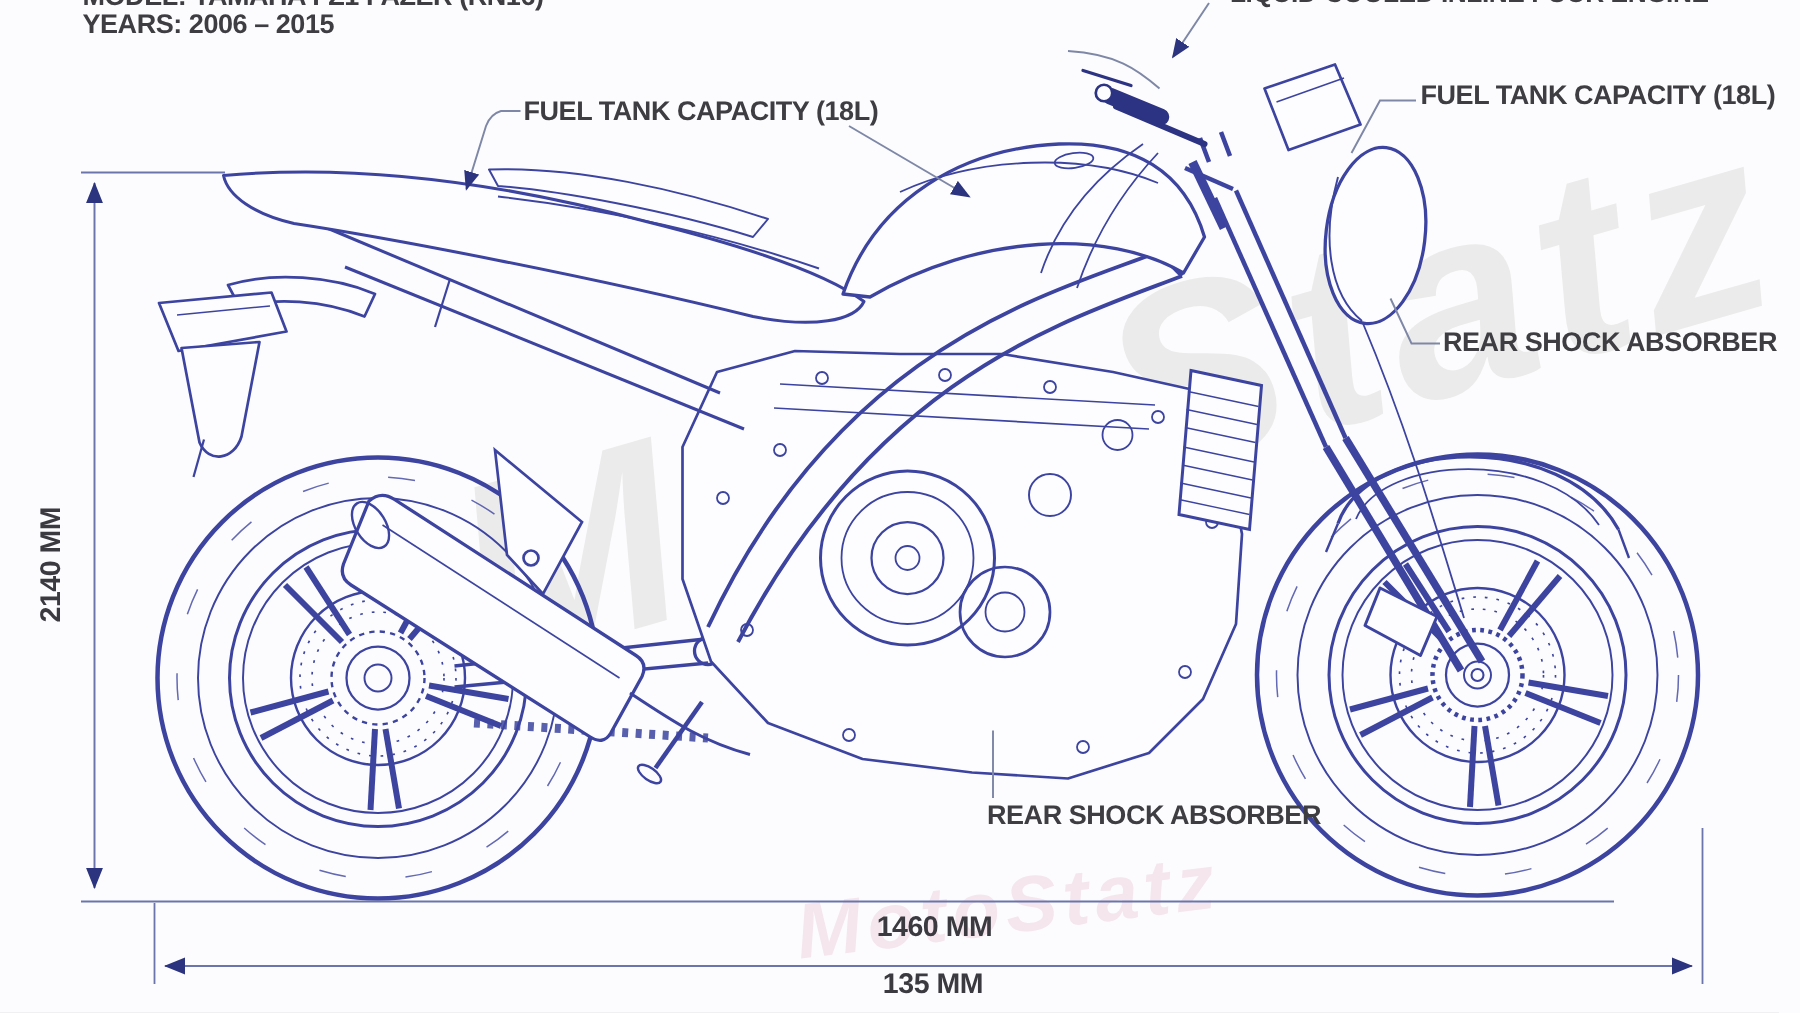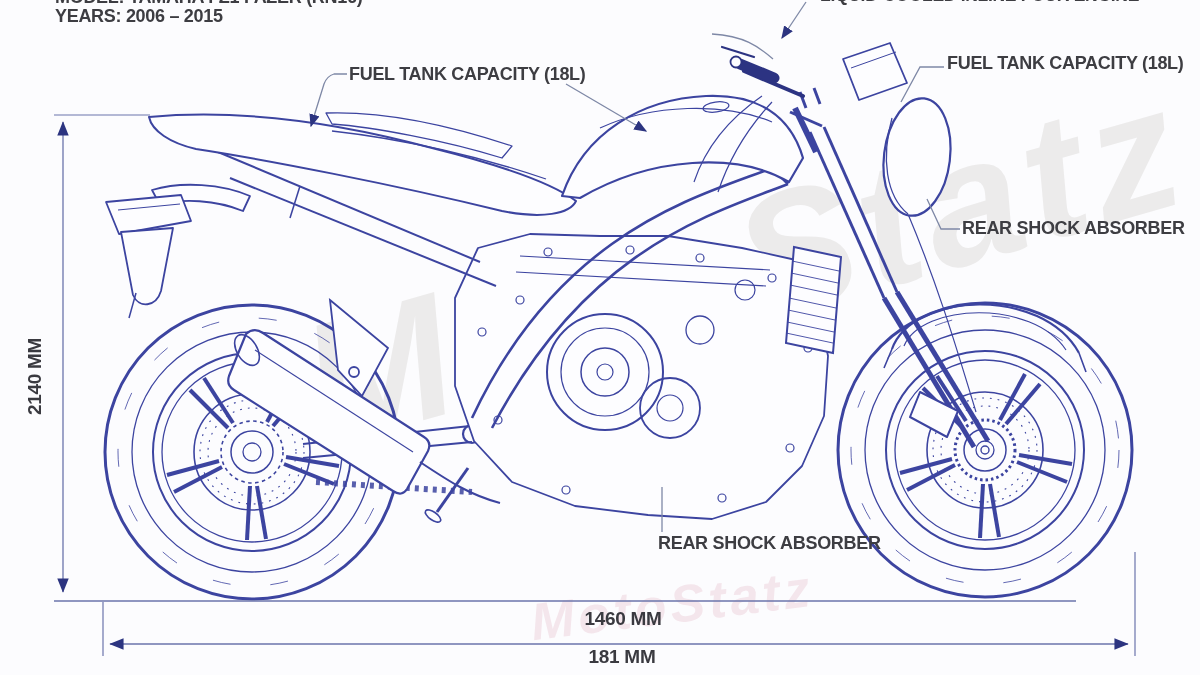--- a/index.html
+++ b/index.html
@@ -247,15 +247,15 @@
   <div class="lbl lbl-top lbl-years">YEARS: 2006 – 2015</div>
 
   <div class="lbl lbl-engine-top">LIQUID-COOLED INLINE FOUR ENGINE</div>
   <div class="lbl lbl-fuel-left">FUEL TANK CAPACITY (18L)</div>
   <div class="lbl lbl-fuel-right">FUEL TANK CAPACITY (18L)</div>
   <div class="lbl lbl-shock-right">REAR SHOCK ABSORBER</div>
   <div class="lbl lbl-shock-bottom">REAR SHOCK ABSORBER</div>
 
   <div class="lbl lbl-dim lbl-dim-vert">2140 MM</div>
   <div class="lbl lbl-dim lbl-dim-length">1460 MM</div>
-  <div class="lbl lbl-dim lbl-dim-bottom">181 MM</div>
+  <div class="lbl lbl-dim lbl-dim-bottom">135 MM</div>
 
 </div>
 
 </body></html>

